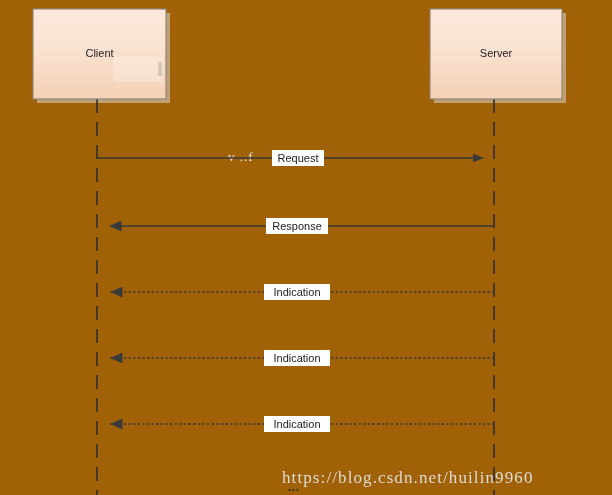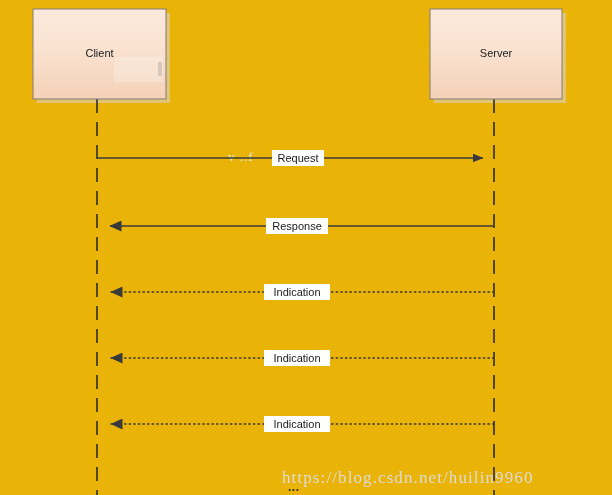--- a/index.html
+++ b/index.html
@@ -7,21 +7,21 @@
     padding: 0;
     background: #ffffff;
   }
   body {
     font-family: "Liberation Sans", sans-serif;
   }
   #canvas {
     position: relative;
     width: 612px;
     height: 495px;
-    background: #eab308;
+    background: #a16207;
     overflow: hidden;
   }
   #diagram-svg {
     position: absolute;
     left: 0;
     top: 0;
     width: 612px;
     height: 495px;
   }
   .lifeline-box-label {

